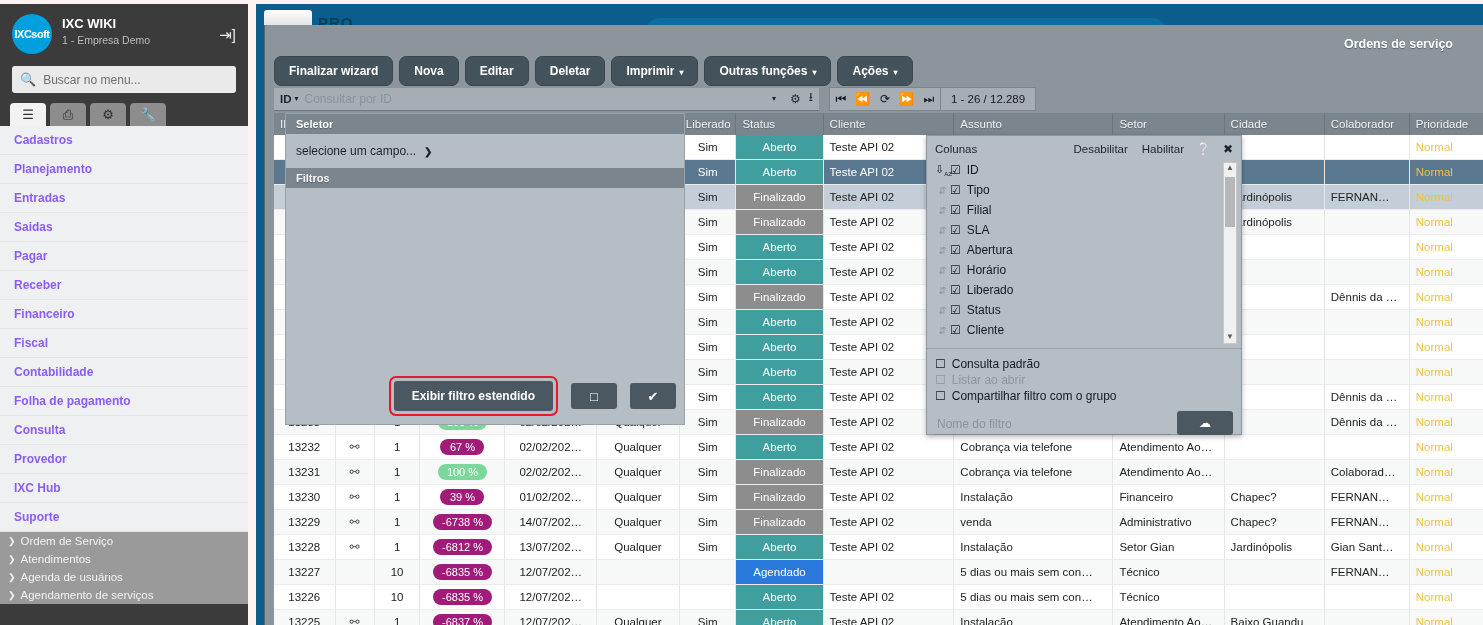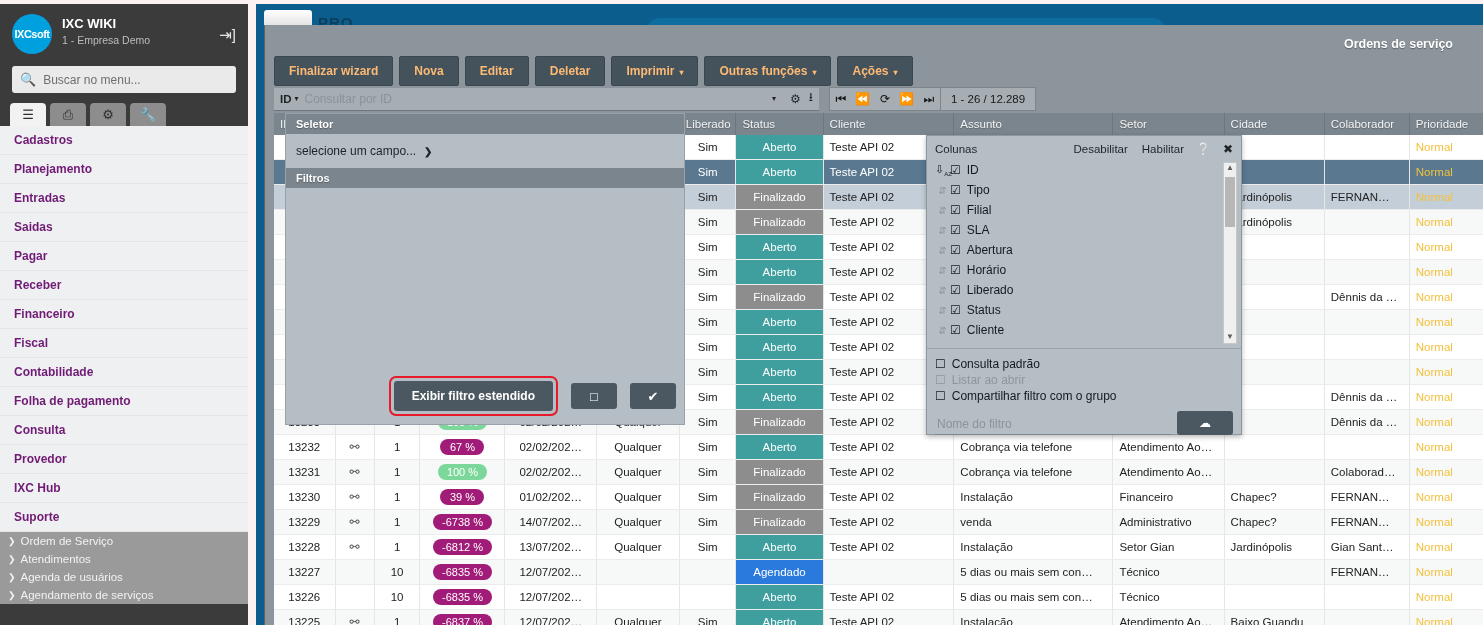--- a/index.html
+++ b/index.html
@@ -36,21 +36,21 @@
 
   .tabrow { display:flex; gap:4px; margin:10px 10px 0 10px; }
   .tabbtn {
     width:36px; height:23px; background:#8d8d8d; border-radius:4px 4px 0 0;
     display:flex; align-items:center; justify-content:center; color:#2e2e2e; font-size:13px; cursor:pointer;
   }
   .tabbtn.active { background:#f2f2f2; }
 
   .menu { background:#eef0f1; color:#111; }
   .menu-item {
-    padding:7px 14px; font-size:12px; font-weight:bold; color:#701a75; cursor:pointer;
+    padding:7px 14px; font-size:12px; font-weight:bold; color:#8b5cf6; cursor:pointer;
     border-bottom:1px solid #e3e5e6;
   }
   .submenu { background:#9a9a9a; }
   .sub-item {
     padding:3px 10px 3px 8px; font-size:11.5px; color:#f2f2f2; cursor:pointer;
     display:flex; align-items:center; gap:5px;
   }
   .sub-item .chev { font-size:9px; }
 
   
@@ -67,22 +67,22 @@
     position:absolute; left:264px; top:25px; width:1219px; height:600px;
     background:#8c959c; border-left:1px solid #5b6368; overflow:hidden;
   }
   .page-title {
     position:absolute; right:30px; top:12px; font-size:12.5px; color:#fff; font-weight:bold;
     text-shadow:0 1px 1px rgba(0,0,0,.35);
   }
 
   .toolbar { position:absolute; left:9px; top:31px; display:flex; gap:6px; }
   .tb-btn {
-    background:#44525c; color:#fdba74; font-size:12px; font-weight:bold;
-    padding:7px 14px; border-radius:2px; cursor:pointer; white-space:nowrap;
+    background:#44525c; color:#ffffff; font-size:12px; font-weight:bold;
+    padding:7px 14px; border-radius:7px; cursor:pointer; white-space:nowrap;
     border:1px solid #3a4650;
   }
   .tb-btn .caret { font-size:8px; margin-left:5px; }
 
   .querybar {
     position:absolute; left:9px; top:62px; display:flex; align-items:center; gap:0;
   }
   .q-field {
     background:#a6adb3; width:545px; height:23px; display:flex; align-items:center;
     padding:0 6px; border-bottom:1px solid #6d767d;

